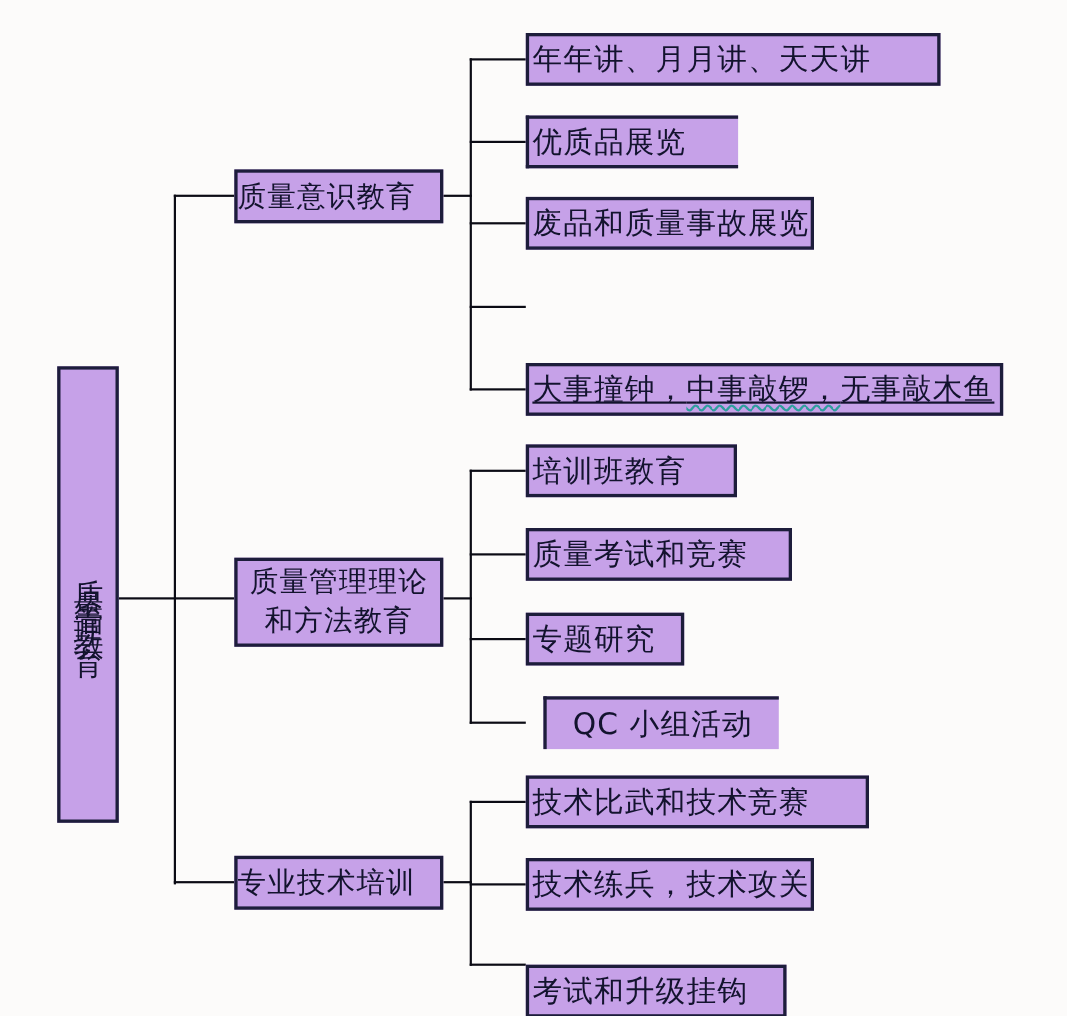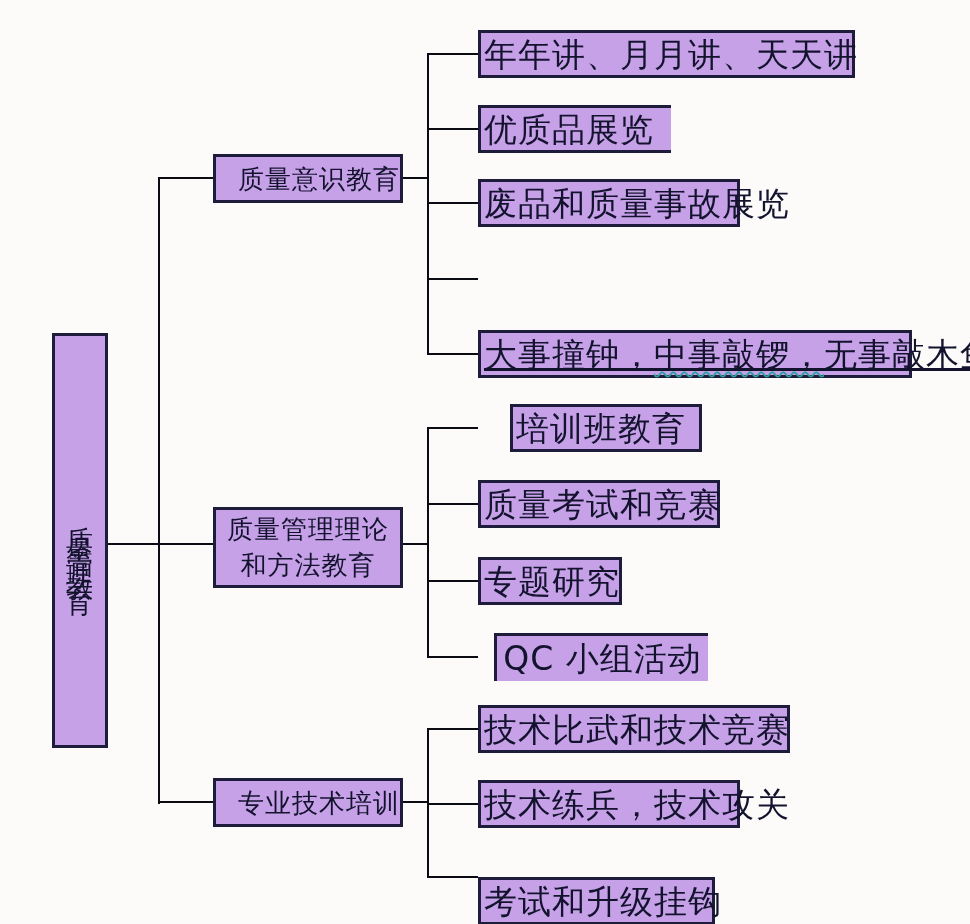--- a/index.html
+++ b/index.html
@@ -16,29 +16,29 @@
   .v{width:2px;}
   
   .node{
     position:absolute;
     background:#c6a1e8;
     border:3px solid #1d1d3b;
     box-sizing:border-box;
     color:#13132e;
     display:flex;
     align-items:center;
-    font-size:33px;
+    font-size:27px;
     letter-spacing:1px;
     white-space:nowrap;
     line-height:1;
   }
   .leaf{padding-left:3px;}
   .branch{
     left:213px;width:190px;
-    justify-content:flex-end;
+    justify-content:flex-start;
     font-size:26px;
   }
   .branch.two-line{
     flex-direction:column;
     justify-content:center;
     line-height:1.35;
   }
   .root{
     left:52px;top:333px;width:56px;height:415px;
     justify-content:center;
@@ -122,21 +122,21 @@
     <span>废品和质量事故展览</span>
   </div>
 
 
   <div class="node leaf" style="left:478px;top:330px;width:434px;height:48px;text-decoration:underline;">
     <span>
       <span>大事撞钟，</span><span class="wavy">中事敲锣，</span><span>无事敲木鱼</span>
     </span>
   </div>
 
-  <div class="node leaf" style="left:478px;top:404px;width:192px;height:48px;margin-left:32px;">
+  <div class="node leaf" style="left:478px;top:404px;width:192px;height:48px;">
     <span>培训班教育</span>
   </div>
 
   <div class="node leaf" style="left:478px;top:480px;width:242px;height:48px;">
     <span>质量考试和竞赛</span>
   </div>
 
   <div class="node leaf" style="left:478px;top:557px;width:144px;height:48px;">
     <span>专题研究</span>
   </div>

